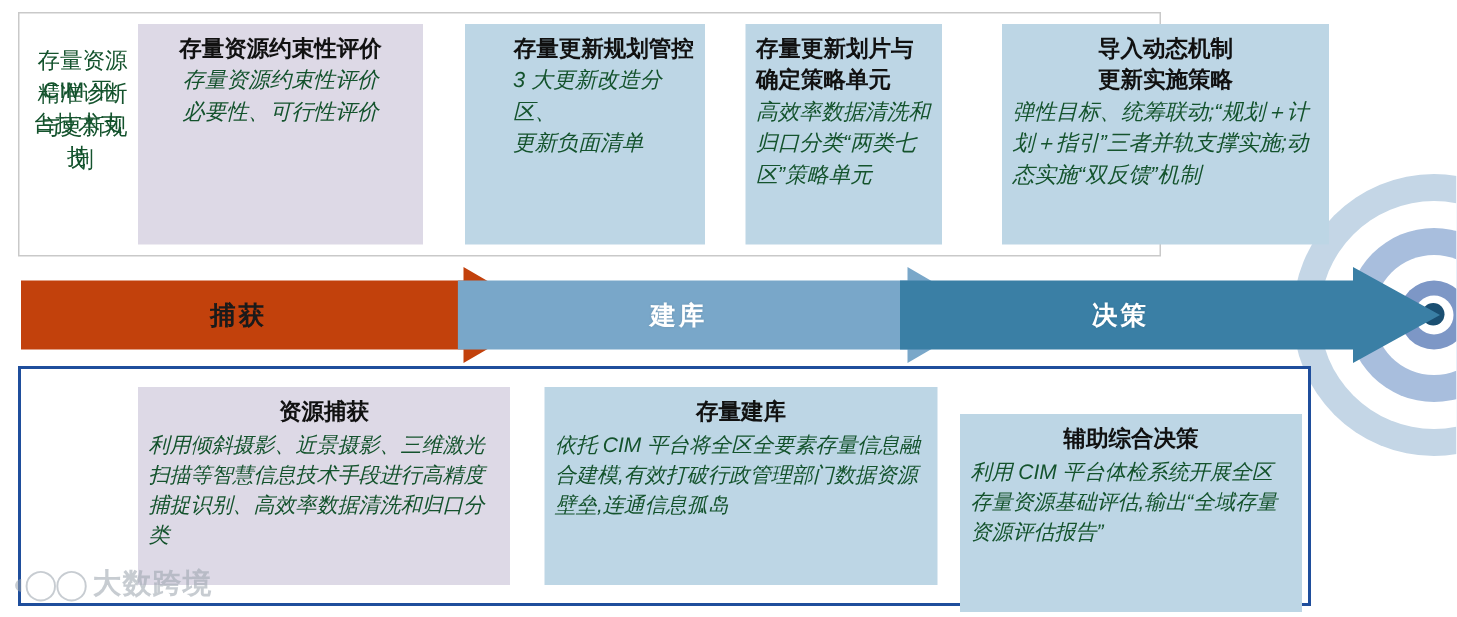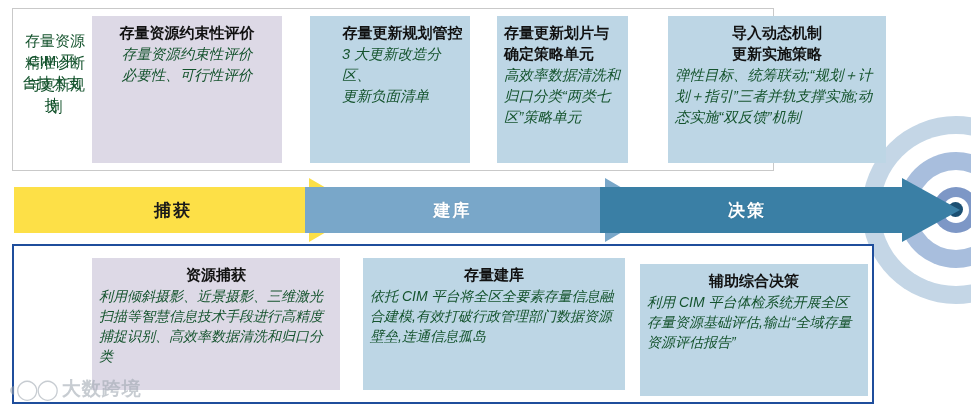--- a/index.html
+++ b/index.html
@@ -108,23 +108,22 @@
     position: relative;
     z-index: 3;
     color: #ffffff;
     font-weight: bold;
     font-size: 17px;
     letter-spacing: 2px;
     text-shadow: 0 0 2px rgba(0,0,0,0.12);
   }
   #arrow-1 {
     left: 14px; width: 350px;
-    background: #fde047;
+    background: #c2410c;
     clip-path: polygon(0 9px, 295px 9px, 295px 0, 350px 32px, 295px 64px, 295px 55px, 0 55px);
-    padding-left: 14px;
   }
   #arrow-1 .arrow-label { margin-right: 60px; color: #1a1a1a; text-shadow: none; }
   #arrow-2 {
     left: 305px; width: 355px;
     background: #79a7c9;
     clip-path: polygon(0 9px, 300px 9px, 300px 0, 355px 32px, 300px 64px, 300px 55px, 0 55px);
   }
   #arrow-2 .arrow-label { margin-right: 60px; }
   #arrow-3 {
     left: 600px; width: 360px;
@@ -141,21 +140,21 @@
     width: 862px;
     height: 160px;
     border: 2px solid #1f4e9c;
     background: #ffffff;
     box-sizing: border-box;
   }
   #bottom-side-label { left: 22px; top: 50px; width: 60px; }
 
   #bcard-1 { left: 92px;  top: 258px; width: 248px; height: 132px; }
   #bcard-2 { left: 363px; top: 258px; width: 262px; height: 132px; }
-  #bcard-3 { left: 640px; top: 264px; width: 228px; height: 132px; }
+  #bcard-3 { left: 640px; top: 276px; width: 228px; height: 132px; }
 
   #bcard-1 .card-body,
   #bcard-2 .card-body,
   #bcard-3 .card-body { font-size: 14px; line-height: 20px; }
   #bcard-1 .card-title,
   #bcard-2 .card-title,
   #bcard-3 .card-title { font-size: 15px; line-height: 21px; }
 
   
   #watermark {

